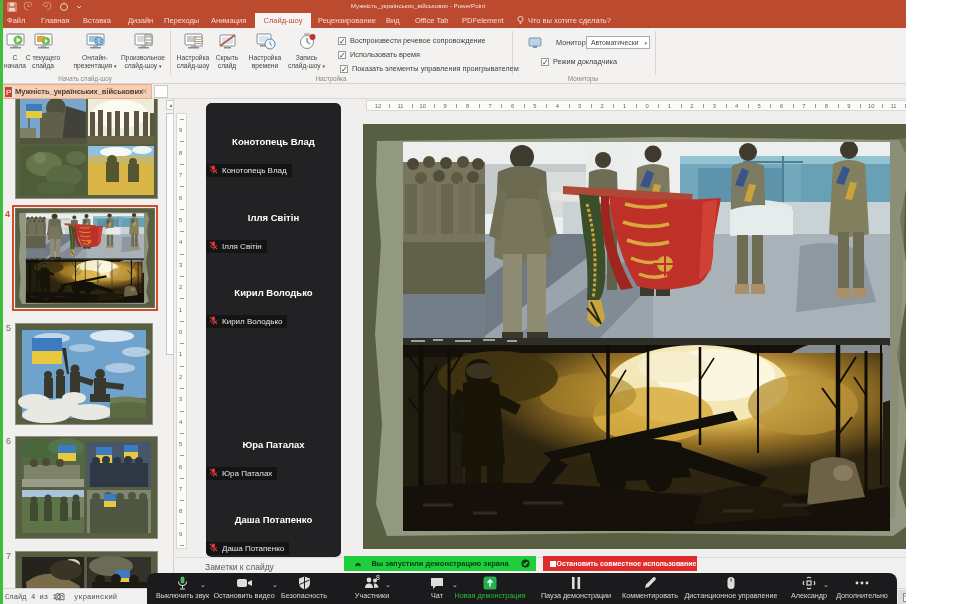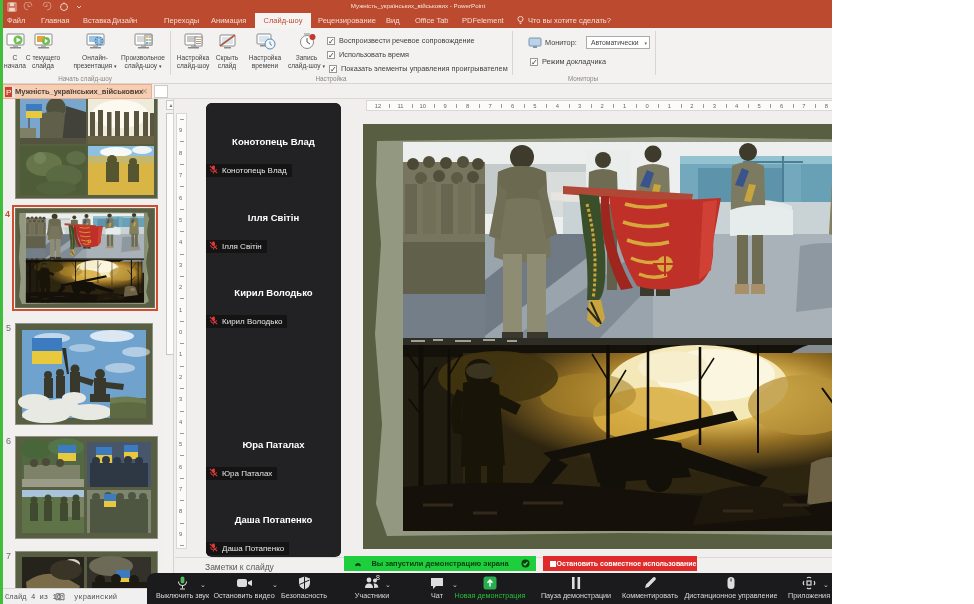--- a/index.html
+++ b/index.html
@@ -1,31 +1,31 @@
 <!DOCTYPE html>
 <html><head><meta charset="utf-8"><style>
 *{margin:0;padding:0;box-sizing:border-box;}
 body{font-family:"Liberation Sans",sans-serif;}
-.app{position:relative;width:832px;height:604px;background:#F0EFEE;overflow:hidden;}
+.app{position:relative;width:906px;height:604px;background:#F0EFEE;overflow:hidden;}
 .abs{position:absolute;}
 
 .titlebar{position:absolute;left:0;top:0;width:974px;height:13px;background:#BC4A2E;}
 .title{position:absolute;left:298px;top:2px;width:240px;text-align:center;font-size:6.2px;color:#F6E2DA;}
 
 .tabrow{position:absolute;left:0;top:13px;width:974px;height:15px;background:#BC4A2E;}
 .tab{position:absolute;top:0;height:15px;line-height:16px;font-size:7.5px;color:#F3DCD2;}
 .tabsel{position:absolute;top:0;height:15px;background:#F5F4F3;}
 .tabsel span{display:block;line-height:16px;font-size:7.5px;color:#BE4A2E;text-align:center;}
 
 .ribbon{position:absolute;left:0;top:28px;width:974px;height:56px;background:#F3F2F1;border-bottom:1px solid #D8D4D0;}
 .rbtn{position:absolute;top:4px;text-align:center;color:#444;font-size:6.6px;line-height:7.5px;}
 .rbtn svg{display:block;margin:0 auto 2px auto;}
 .rsep{position:absolute;top:3px;width:1px;height:44px;background:#D9D5D2;}
 .rgroup{position:absolute;top:47px;font-size:6.3px;color:#8C867F;text-align:center;}
-.chk{position:absolute;font-size:7.3px;color:#3F3F3F;line-height:9px;}
+.chk{position:absolute;font-size:7.3px;color:#3F3F3F;line-height:9px;margin-left:11px;}
 .cbox{display:inline-block;width:8px;height:8px;background:#FDFDFD;border:1px solid #9A9894;margin-right:4px;vertical-align:-1px;font-size:8px;line-height:7px;color:#333;text-align:center;}
 
 .otbar{position:absolute;left:0;top:84px;width:974px;height:15px;background:#F1F0EF;border-bottom:1px solid #DDD8D3;}
 .otab{position:absolute;left:2px;top:0;width:150px;height:15px;background:#F8CEB2;border:1px solid #E4B091;}
 .otab .fn{position:absolute;left:12px;top:2px;font-size:7.6px;letter-spacing:-0.1px;font-weight:bold;color:#4A413B;}
 .otab .x{position:absolute;right:3px;top:2px;font-size:8px;color:#A89890;}
 .newtab{position:absolute;left:154px;top:1px;width:14px;height:13px;background:#FFF;border:1px solid #CFC9C3;}
 
 .hruler{position:absolute;left:366px;top:100px;width:563px;height:11px;background:#FBFBFA;border:1px solid #DAD7D4;}
 .rnum{position:absolute;top:1.5px;font-size:5.8px;color:#666;transform:translateX(-50%);}
@@ -76,21 +76,21 @@
           <path d="M57 2 v-1.5" stroke="#F2DCD2"></path>
           <path d="M70 4 l2 2 l2 -2" stroke="#F2DCD2"></path>
         </g>
       </svg>
       <div class="title">Мужність_українських_військових - PowerPoint</div>
     </div>
     <div class="tabrow">
       <span class="tab" style="left:7px">Файл</span>
       <span class="tab" style="left:41px">Главная</span>
       <span class="tab" style="left:83px">Вставка</span>
-      <span class="tab" style="left:112px">Дизайн</span>
+      <span class="tab" style="left:128px">Дизайн</span>
       <span class="tab" style="left:164px">Переходы</span>
       <span class="tab" style="left:211px">Анимация</span>
       <span class="tab" style="left:318px">Рецензирование</span>
       <span class="tab" style="left:386px">Вид</span>
       <span class="tab" style="left:415px">Office Tab</span>
       <span class="tab" style="left:462px">PDFelement</span>
       <div class="tabsel" style="left:255px;width:56px">
         <span>Слайд-шоу</span>
       </div>
       <svg class="abs" style="left:517px;top:3px" width="7" height="9" viewBox="0 0 7 9">
@@ -948,21 +948,21 @@
         </svg>
         <div style="white-space:nowrap">Дистанционное управление</div>
       </div>
       <div class="zitem" style="left:633px;width:58px">
         <svg width="14" height="14" viewBox="0 0 14 14">
           <g fill="none" stroke="#DDD" stroke-width="1.2">
             <path d="M5 2 Q7 0.5 9 2 M2 5 Q0.5 7 2 9 M12 5 Q13.5 7 12 9 M5 12 Q7 13.5 9 12"></path>
             <rect x="5" y="5" width="4" height="4"></rect>
           </g>
         </svg>
-        <div style="white-space:nowrap">Приложения</div>
+        <div style="white-space:nowrap">Александр</div>
       </div>
       <span class="chev" style="left:676px">⌄</span>
       <div class="zitem" style="left:681px;width:68px">
         <svg width="16" height="14" viewBox="0 0 16 14">
           <g fill="#DDD">
             <circle cx="3" cy="7" r="1.4"></circle>
             <circle cx="8" cy="7" r="1.4"></circle>
             <circle cx="13" cy="7" r="1.4"></circle>
           </g>
         </svg>

